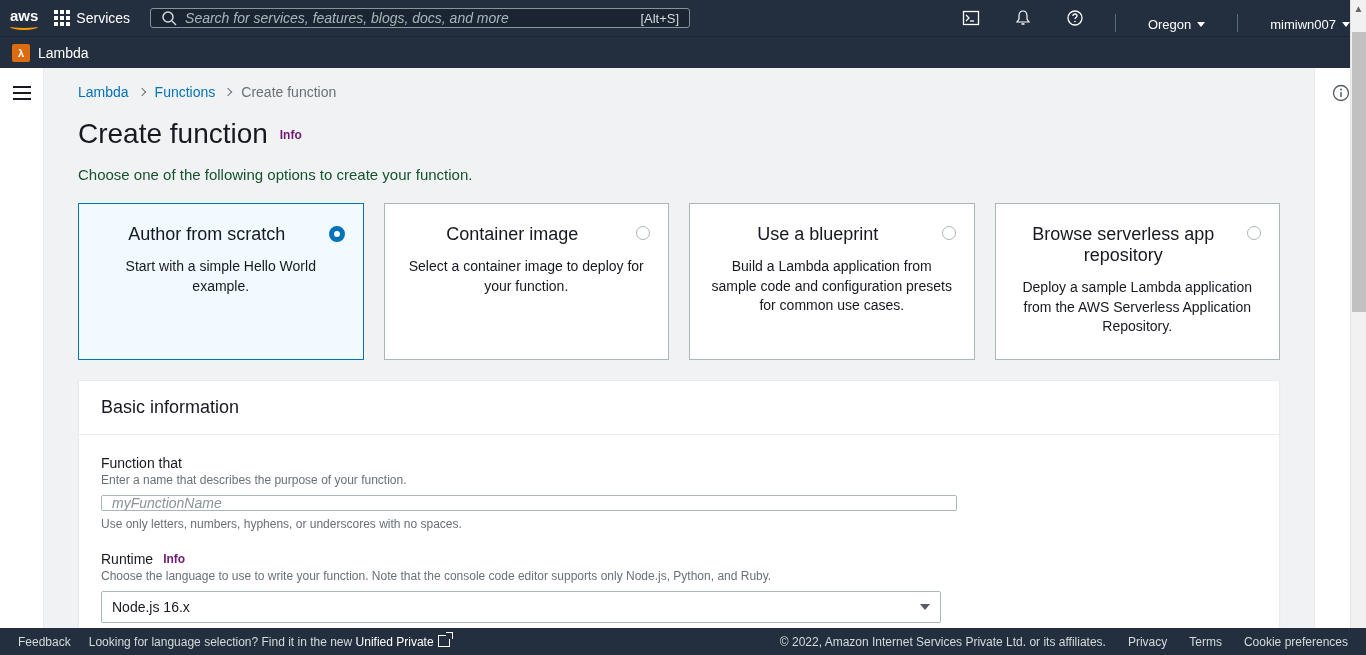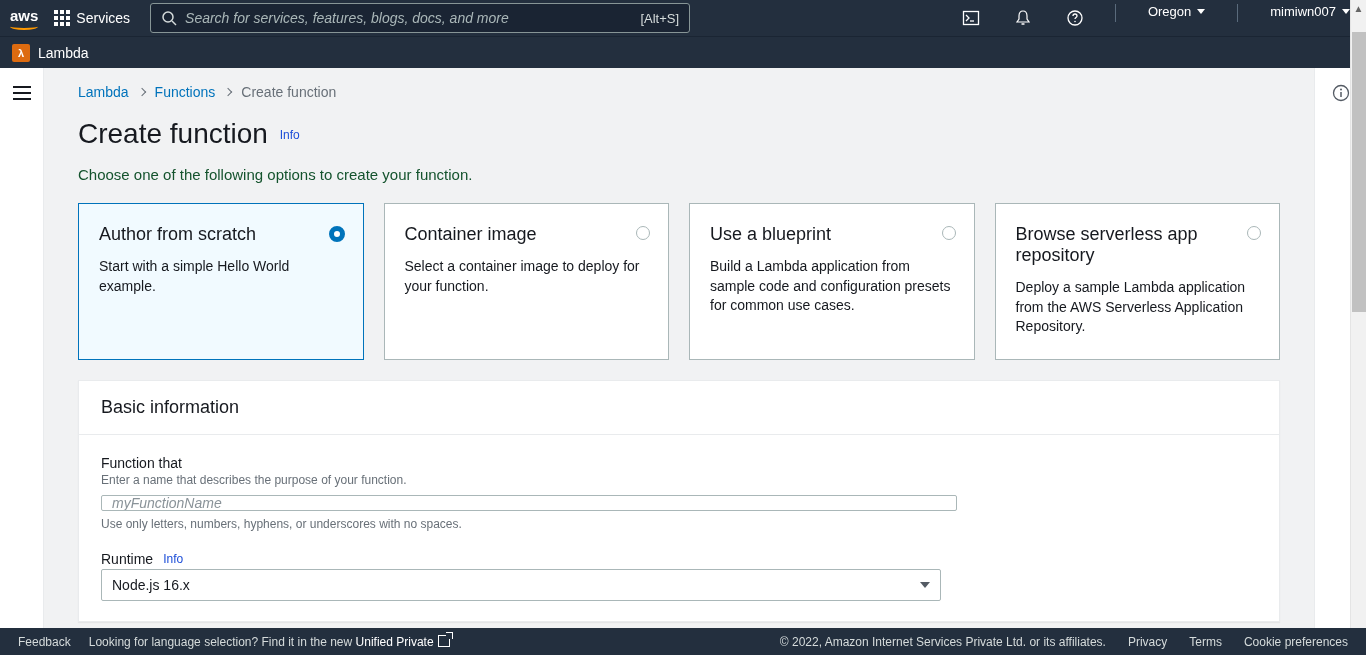--- a/index.html
+++ b/index.html
@@ -21,26 +21,26 @@
     content: ""; position: absolute; left: 0; bottom: 0; width: 28px; height: 5px;
     border-bottom: 2px solid #ff9900; border-radius: 0 0 50% 50%;
   }
   .grid-icon {
     display: inline-grid; grid-template-columns: repeat(3,4px); grid-template-rows: repeat(3,4px);
     gap: 2px; margin-right: 6px;
   }
   .grid-icon span { background:#fff; width:4px; height:4px; }
   .services-btn { display:flex; align-items:center; cursor:pointer; margin-right:20px; font-size:14px; }
   .searchbar {
-    flex: 0 0 540px; height: 30px; border: 1px solid #879596; border-radius: 3px;
+    flex: 0 0 540px; height: 20px; border: 1px solid #879596; border-radius: 3px;
     background: #1a2433; display:flex; align-items:center; padding: 0 10px; color:#aab7b8;
   }
   .searchbar .placeholder { flex:1; font-style: italic; color:#aab7b8; margin-left:8px; font-size:14px; }
   .searchbar .shortcut { color:#d5dbdb; font-size:13px; }
-  .topbar-right { margin-left:auto; display:flex; align-items:flex-start; gap:24px; }
+  .topbar-right { margin-left:auto; display:flex; align-items:flex-end; gap:24px; }
   .topbar-iconbtn { width:28px; height:28px; display:flex; align-items:center; justify-content:center; cursor:pointer; }
   .topbar-sep { width:1px; height:18px; background:#5a6b7c; margin:0 2px; }
   .region-btn, .user-btn { display:flex; align-items:center; gap:6px; cursor:pointer; font-size:13px; padding:0 6px;}
   .caret-down { width:0; height:0; border-left:4px solid transparent; border-right:4px solid transparent; border-top:5px solid #fff; }
 
   .subbar {
     height: 32px; background: #232f3e; border-top: 1px solid #1a2533;
     display:flex; align-items:center; padding-left:12px; color:#fff;
   }
   .service-icon {
@@ -69,27 +69,27 @@
 
   .breadcrumb { display:flex; align-items:center; gap:10px; margin-bottom:18px; font-size:14px; }
   .breadcrumb a { color:#0073bb; text-decoration:none; cursor:pointer; }
   .breadcrumb .chev {
     width:6px; height:6px; border-right:1.5px solid #687078; border-top:1.5px solid #687078;
     transform: rotate(45deg);
   }
   .breadcrumb .current { color:#687078; }
 
   h1.page-title { font-size:28px; font-weight:400; display:inline-block; margin-right:8px; }
-  .info-link { color:#1d4ed8; font-size:12px; font-weight:400; cursor:pointer; vertical-align:4px; }
+  .info-link { color:#701a75; font-size:12px; font-weight:700; cursor:pointer; vertical-align:4px; }
   .subtitle { margin-top:16px; margin-bottom:20px; font-size:15px; color:#14532d; }
 
   .cards-row { display:flex; gap:20px; margin-bottom:20px; }
   .option-card {
     flex:1; background:#fff; border:1px solid #aab7b8; padding:20px 20px 22px 20px;
-    cursor:pointer; position:relative; min-height:148px;
+    cursor:pointer; position:relative; min-height:148px;text-align:center;
   }
   .option-card.selected { border:1px solid #0073bb; background:#f1faff; }
   .option-card h3 { font-size:18px; font-weight:400; margin-bottom:12px; padding-right:28px; }
   .option-card p { font-size:14px; color:#16191f; line-height:1.4; }
   .radio {
     width:14px; height:14px; border:1px solid #aab7b8; border-radius:50%;
     position:absolute; top:22px; right:18px; background:#fff;
   }
   .radio.checked { border:5px solid #0073bb; width:16px; height:16px; }
 
@@ -253,20 +253,21 @@
           <div class="field-label">Function that</div>
           <div class="field-desc">Enter a name that describes the purpose of your function.</div>
           <input class="text-input" placeholder="myFunctionName" style="">
           <div class="constraint">Use only letters, numbers, hyphens, or underscores with no spaces.</div>
         </div>
         <div class="field" style="margin-bottom:0;">
           <div class="field-label">
             <span>Runtime</span>
             <span class="info-link" style="font-size:12px;">Info</span>
           </div>
+          <div class="field-desc">Choose the language to use to write your function. Note that the console code editor supports only Node.js, Python, and Ruby.</div>
           <div class="select-box">
             <span>Node.js 16.x</span>
             <span class="select-caret"></span>
           </div>
         </div>
       </div>
     </div>
 
   </div>
 

